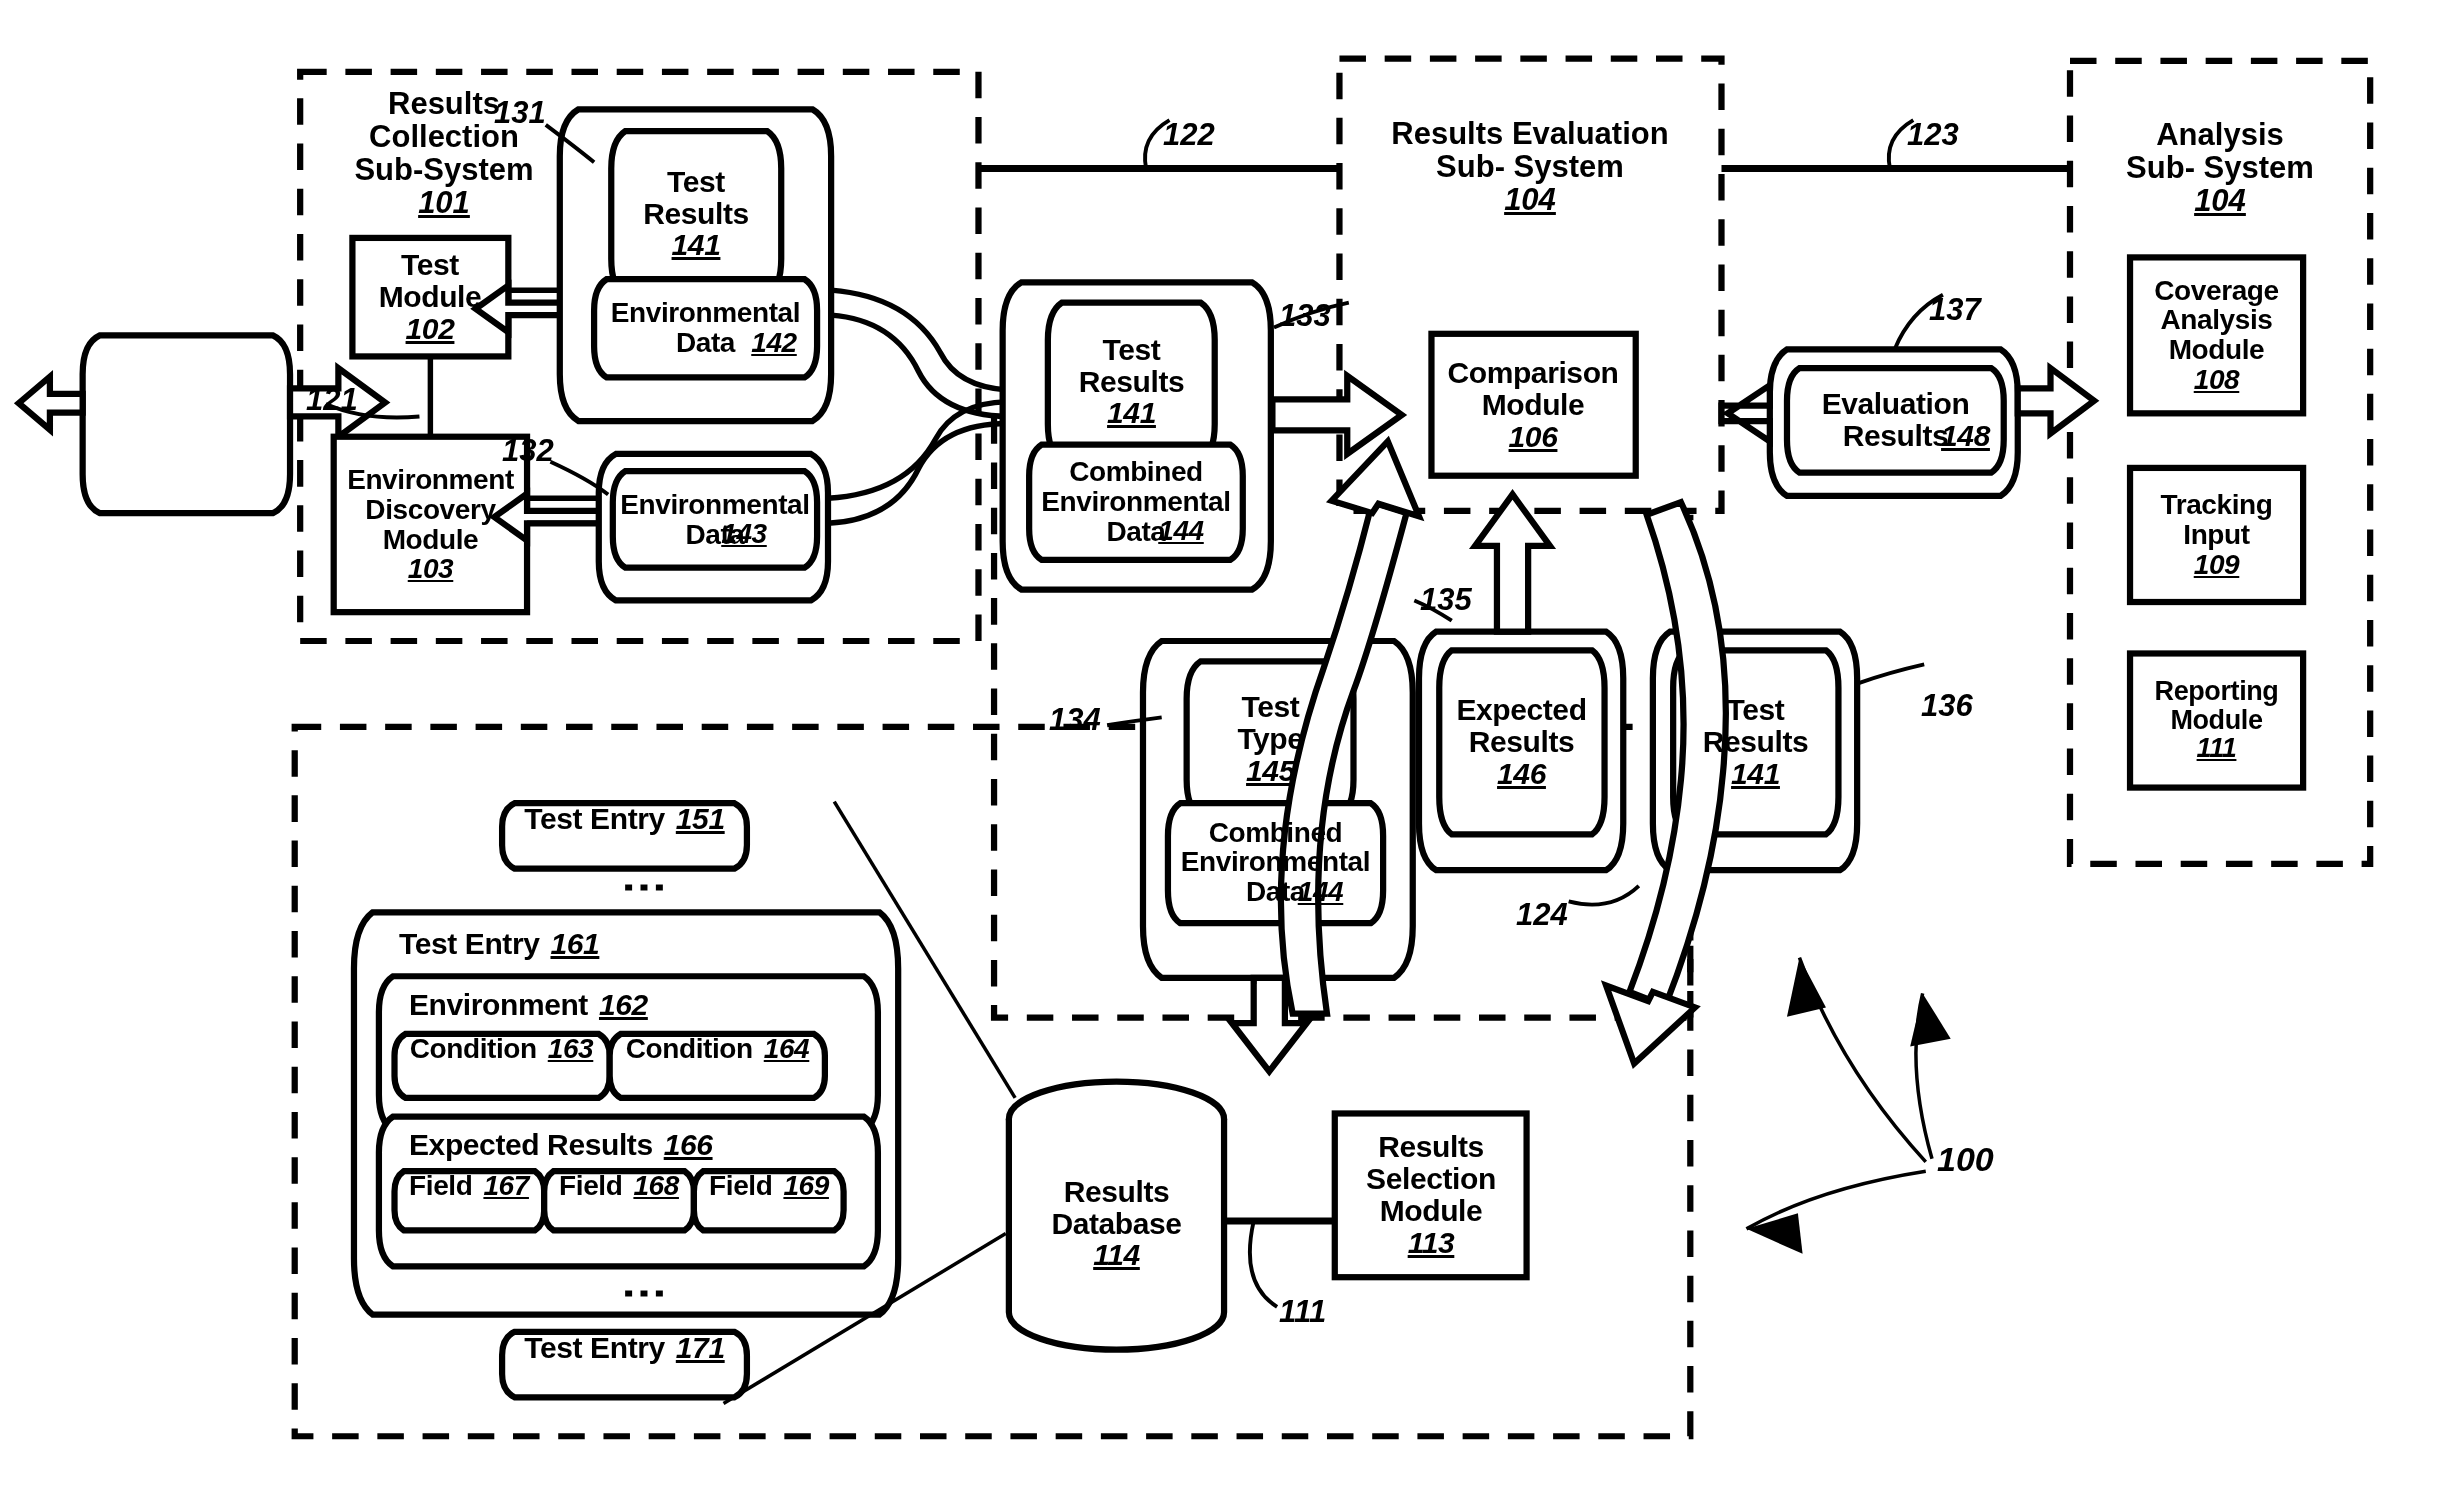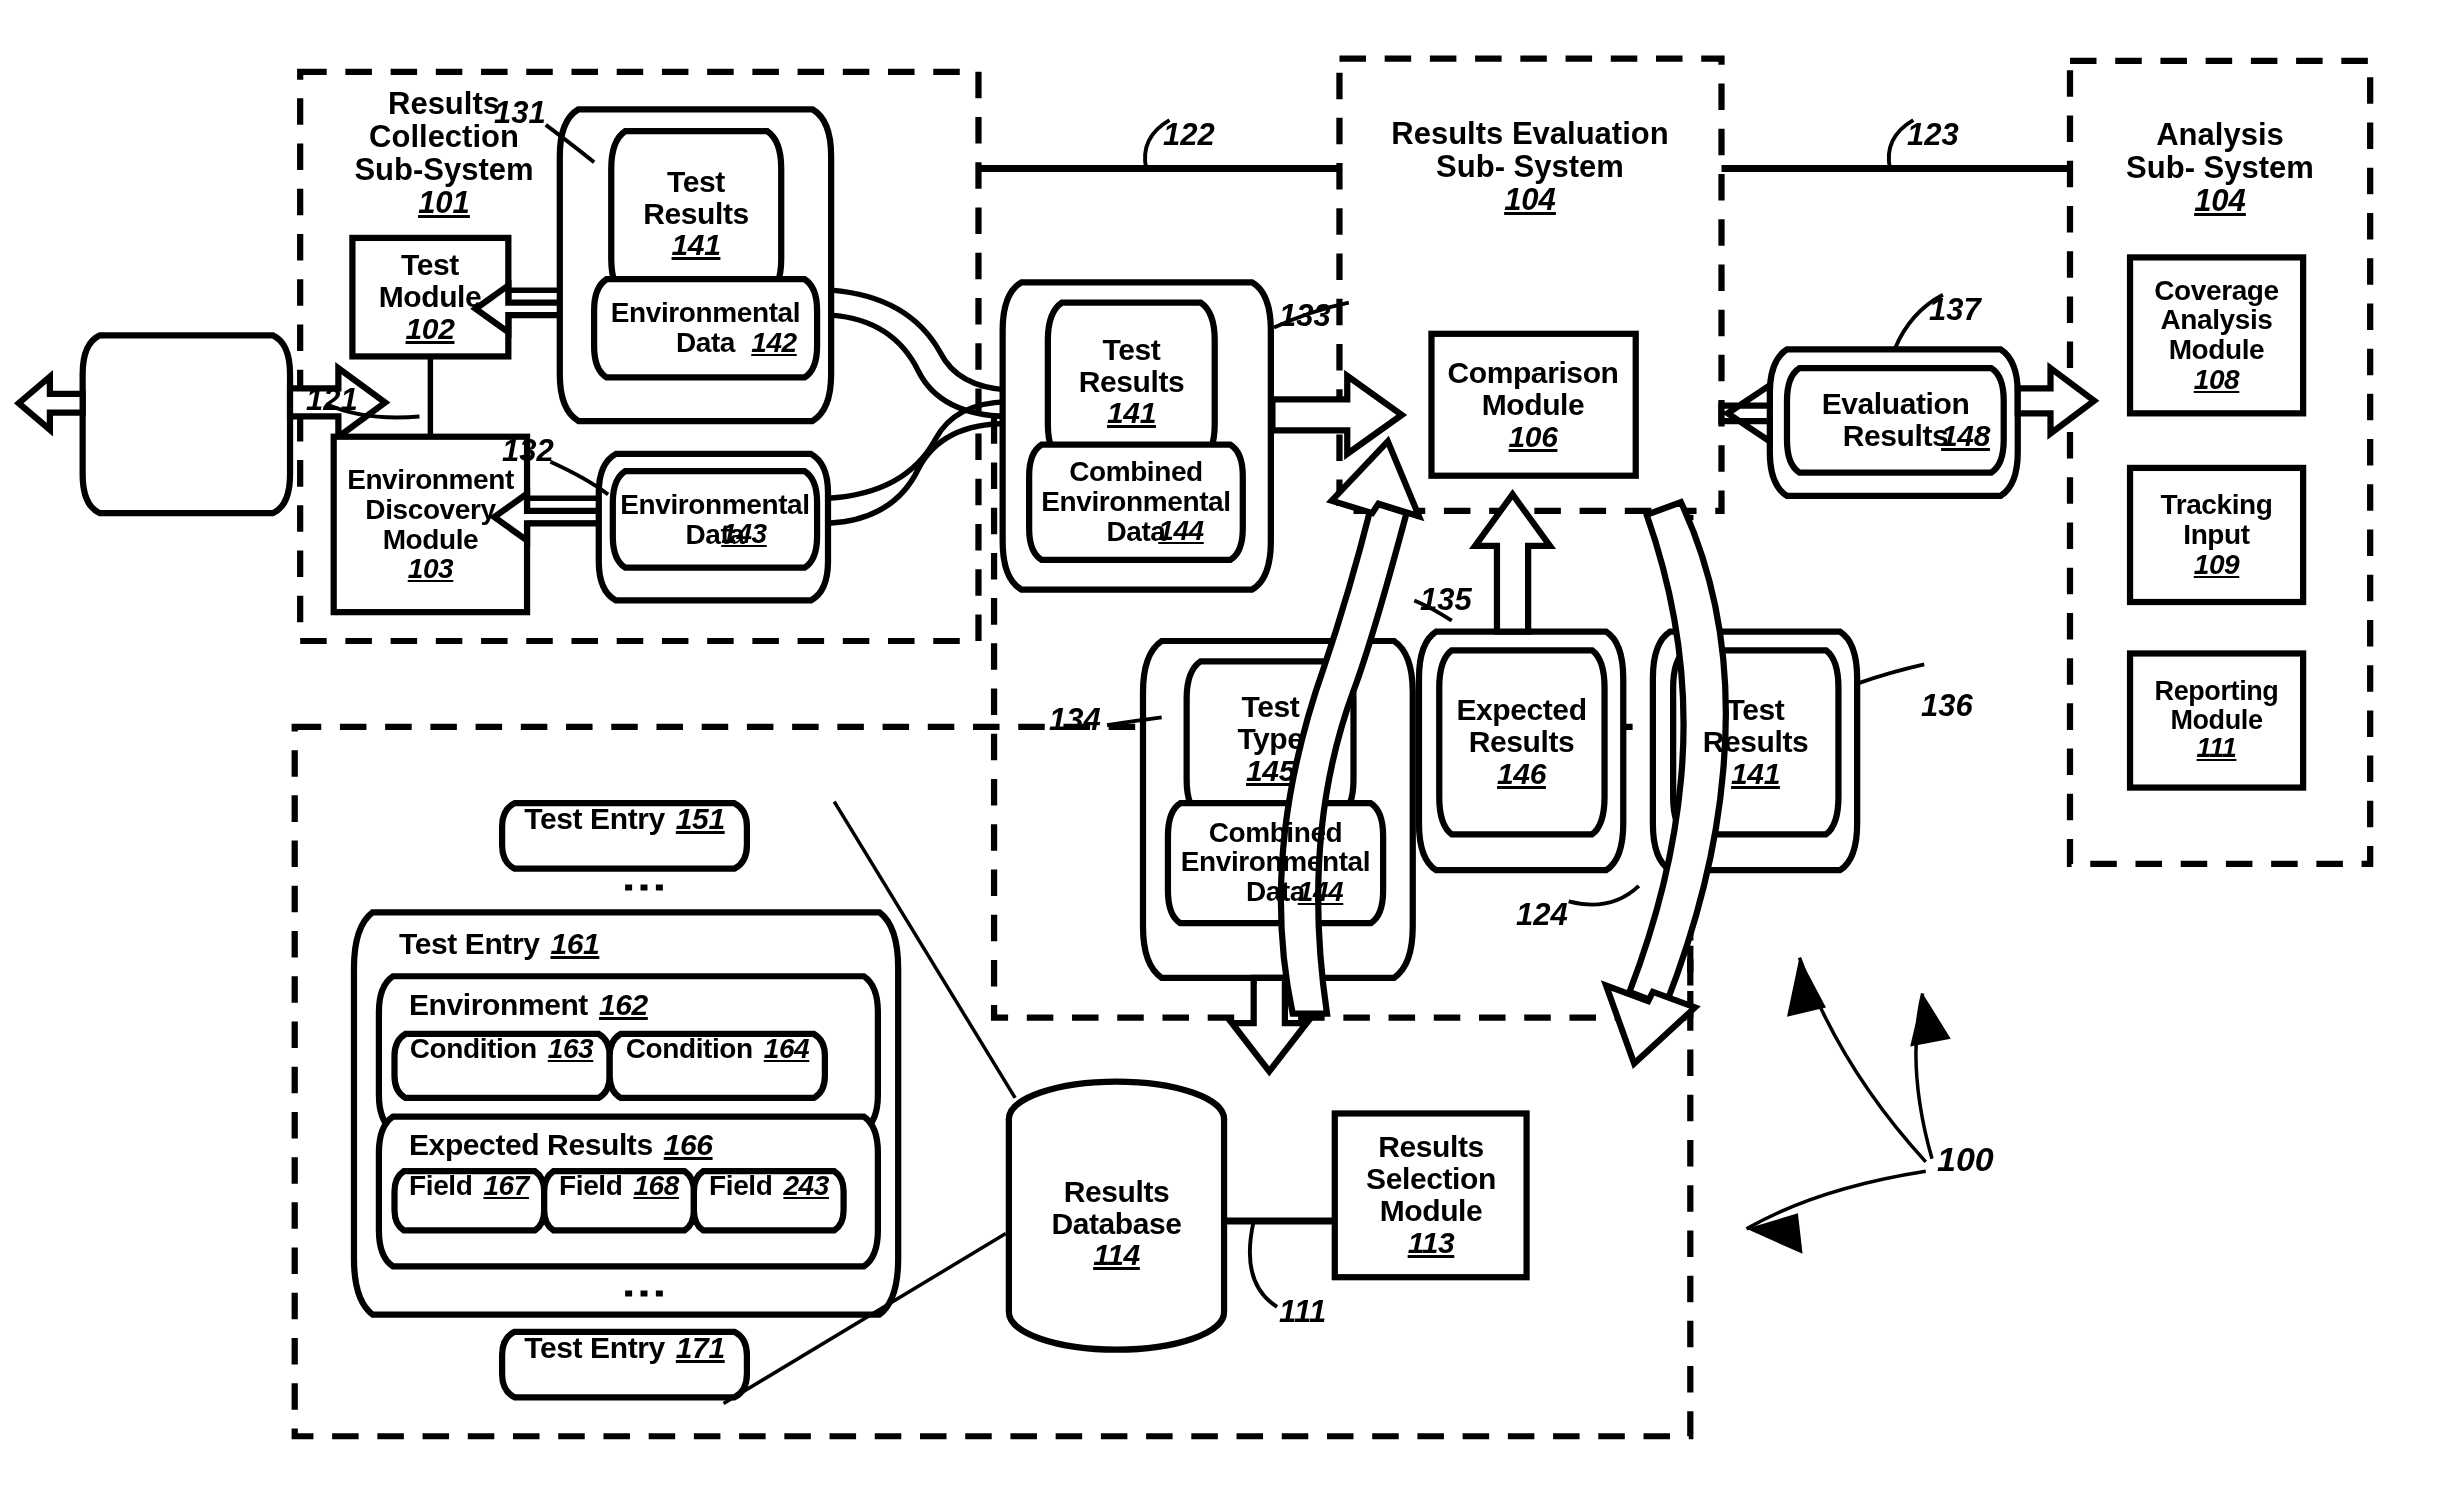--- a/index.html
+++ b/index.html
@@ -375,21 +375,21 @@
 <div class="lbl inline" style="left:394px;top:1171px;width:150px;height:59px;font-size:28px;flex-direction:row;">
   <span>Field</span>
   <span class="num">167</span>
 </div>
 <div class="lbl inline" style="left:544px;top:1171px;width:150px;height:59px;font-size:28px;flex-direction:row;">
   <span>Field</span>
   <span class="num">168</span>
 </div>
 <div class="lbl inline" style="left:694px;top:1171px;width:150px;height:59px;font-size:28px;flex-direction:row;">
   <span>Field</span>
-  <span class="num">243</span>
+  <span class="num">169</span>
 </div>
 
 <div class="lbl inline" style="left:580px;top:1268px;width:89px;height:50px;font-size:45px;writing-mode:vertical-rl;">
   <span>⋮</span>
 </div>
 
 <div class="lbl inline" style="left:502px;top:1332px;width:245px;height:65px;font-size:30px;flex-direction:row;">
   <span>Test Entry</span>
   <span class="num">171</span>
 </div>

